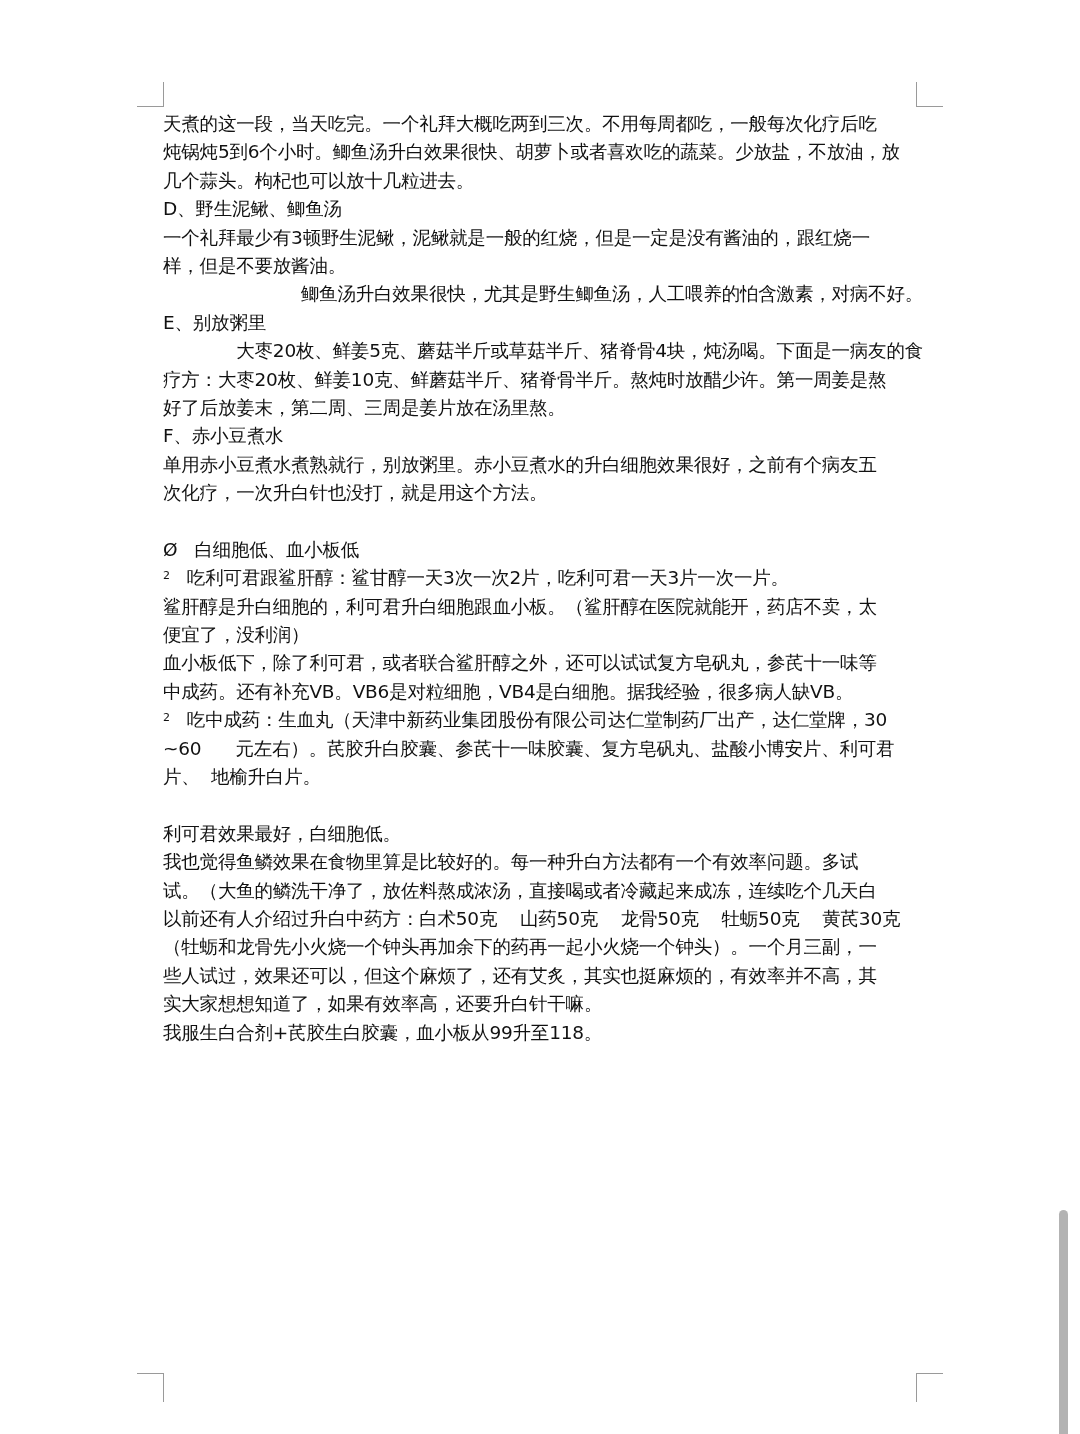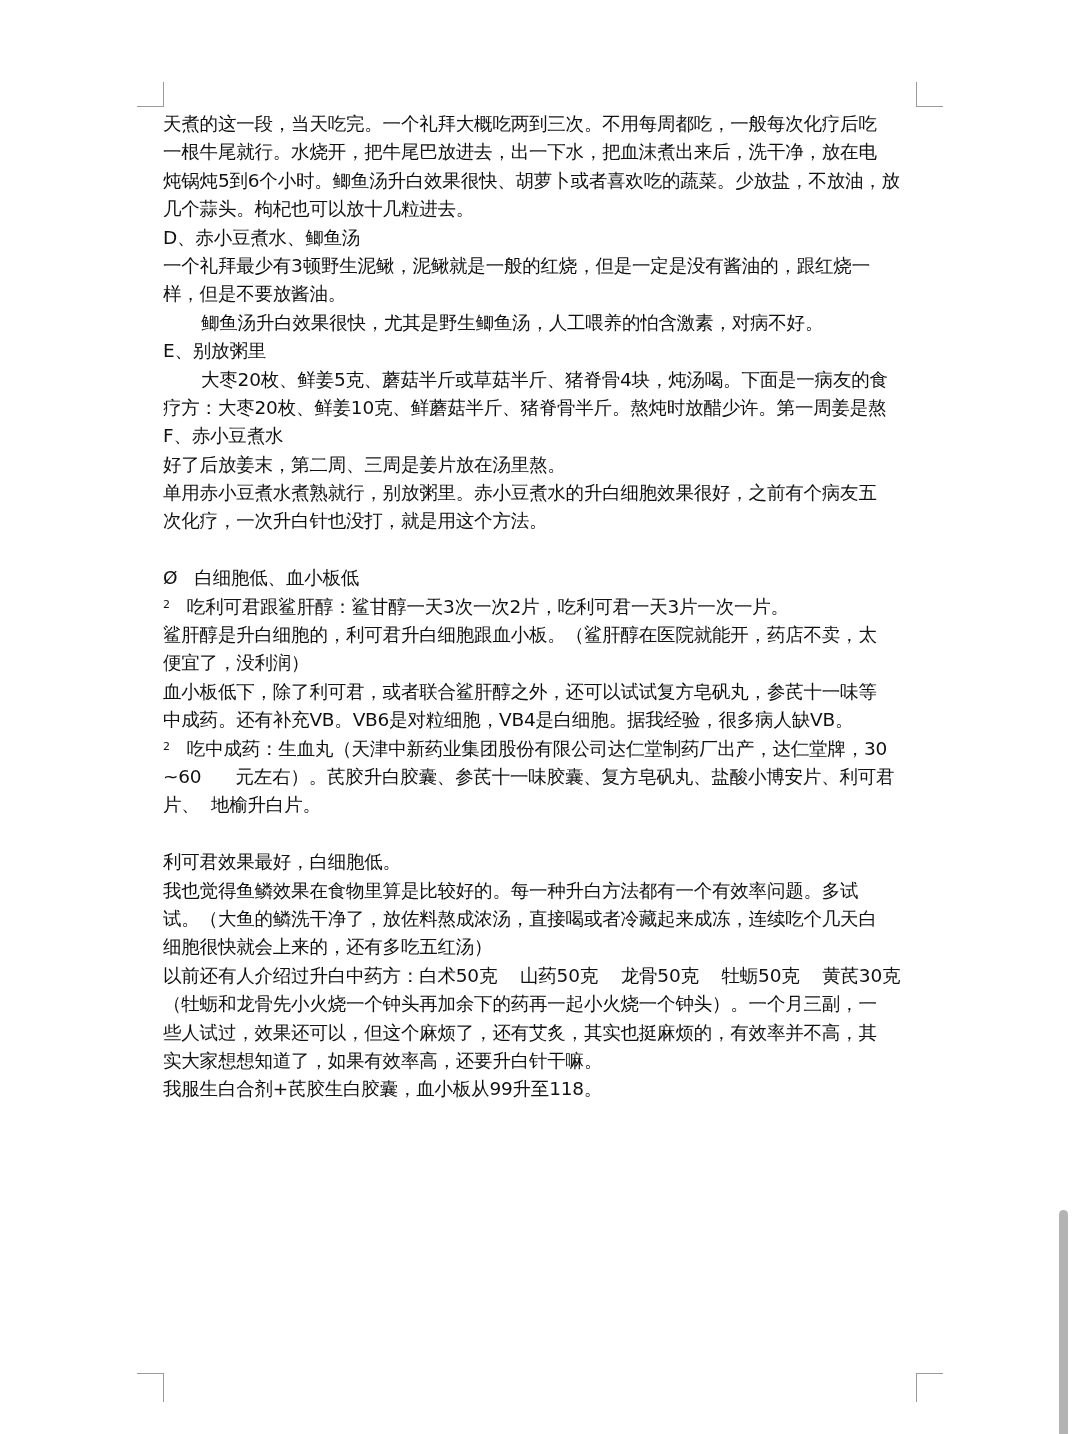--- a/index.html
+++ b/index.html
@@ -13,68 +13,66 @@
   .corner { position:absolute; width:26px; height:24px; }
   .corner.tl { left:137px; top:82px; border-right:1px solid #9a9a9a; border-bottom:1px solid #9a9a9a; }
   .corner.tr { left:916px; top:82px; border-left:1px solid #9a9a9a; border-bottom:1px solid #9a9a9a; }
   .corner.bl { left:137px; top:1373px; border-right:1px solid #9a9a9a; border-top:1px solid #9a9a9a; height:28px; }
   .corner.br { left:916px; top:1373px; border-left:1px solid #9a9a9a; border-top:1px solid #9a9a9a; height:28px; }
   .content {
     position:absolute; left:163px; top:110px; width:760px;
     font-size:18.5px; line-height:28.4px; letter-spacing:-0.2px;
   }
   .line { white-space:pre; display:block; height:28.4px; }
-  .indent { padding-left:38px; }
+  .indent { padding-left:38px;text-align:right; }
   .blank { height:28.4px; }
   .sup { font-size:11px; vertical-align:top; position:relative; top:-2px; }
   .scrollbar {
     position:absolute; left:1059px; top:1210px; width:9px; height:230px;
     background:#b3b3b3; border-radius:5px 5px 0 0;
   }
 </style>
 </head>
 <body>
 
 <div class="page">
   <div class="corner tl"></div>
   <div class="corner tr"></div>
   <div class="corner bl"></div>
   <div class="corner br"></div>
 
   <div class="content" id="content">
       <div class="line"><span>天煮的这一段，当天吃完。一个礼拜大概吃两到三次。不用每周都吃，一般每次化疗后吃</span></div>
-      <div class="line"><span>一根牛尾就行。水烧开，把牛尾巴放进去，出一下水，把血沫煮出来后，洗干净，放在电</span></div>
       <div class="line"><span>炖锅炖5到6个小时。鲫鱼汤升白效果很快、胡萝卜或者喜欢吃的蔬菜。少放盐，不放油，放</span></div>
       <div class="line"><span>几个蒜头。枸杞也可以放十几粒进去。</span></div>
-      <div class="line"><span>D、赤小豆煮水、鲫鱼汤</span></div>
+      <div class="line"><span>D、野生泥鳅、鲫鱼汤</span></div>
       <div class="line"><span>一个礼拜最少有3顿野生泥鳅，泥鳅就是一般的红烧，但是一定是没有酱油的，跟红烧一</span></div>
       <div class="line"><span>样，但是不要放酱油。</span></div>
       <div class="line indent"><span>鲫鱼汤升白效果很快，尤其是野生鲫鱼汤，人工喂养的怕含激素，对病不好。</span></div>
       <div class="line"><span>E、别放粥里</span></div>
       <div class="line indent"><span>大枣20枚、鲜姜5克、蘑菇半斤或草菇半斤、猪脊骨4块，炖汤喝。下面是一病友的食</span></div>
       <div class="line"><span>疗方：大枣20枚、鲜姜10克、鲜蘑菇半斤、猪脊骨半斤。熬炖时放醋少许。第一周姜是熬</span></div>
+      <div class="line"><span>好了后放姜末，第二周、三周是姜片放在汤里熬。</span></div>
       <div class="line"><span>F、赤小豆煮水</span></div>
-      <div class="line"><span>好了后放姜末，第二周、三周是姜片放在汤里熬。</span></div>
       <div class="line"><span>单用赤小豆煮水煮熟就行，别放粥里。赤小豆煮水的升白细胞效果很好，之前有个病友五</span></div>
       <div class="line"><span>次化疗，一次升白针也没打，就是用这个方法。</span></div>
       <div class="line blank"><span></span></div>
       <div class="line"><span>Ø   白细胞低、血小板低</span></div>
       <div class="line"><span class="sup">2</span><span>   </span><span>吃利可君跟鲨肝醇：鲨甘醇一天3次一次2片，吃利可君一天3片一次一片。</span></div>
       <div class="line"><span>鲨肝醇是升白细胞的，利可君升白细胞跟血小板。（鲨肝醇在医院就能开，药店不卖，太</span></div>
       <div class="line"><span>便宜了，没利润）</span></div>
       <div class="line"><span>血小板低下，除了利可君，或者联合鲨肝醇之外，还可以试试复方皂矾丸，参芪十一味等</span></div>
       <div class="line"><span>中成药。还有补充VB。VB6是对粒细胞，VB4是白细胞。据我经验，很多病人缺VB。</span></div>
       <div class="line"><span class="sup">2</span><span>   </span><span>吃中成药：生血丸（天津中新药业集团股份有限公司达仁堂制药厂出产，达仁堂牌，30</span></div>
       <div class="line"><span>~60      元左右）。芪胶升白胶囊、参芪十一味胶囊、复方皂矾丸、盐酸小博安片、利可君</span></div>
       <div class="line"><span>片、  地榆升白片。</span></div>
       <div class="line blank"><span></span></div>
       <div class="line"><span>利可君效果最好，白细胞低。</span></div>
       <div class="line"><span>我也觉得鱼鳞效果在食物里算是比较好的。每一种升白方法都有一个有效率问题。多试</span></div>
       <div class="line"><span>试。（大鱼的鳞洗干净了，放佐料熬成浓汤，直接喝或者冷藏起来成冻，连续吃个几天白</span></div>
-      <div class="line"><span>细胞很快就会上来的，还有多吃五红汤）</span></div>
       <div class="line"><span>以前还有人介绍过升白中药方：白术50克    山药50克    龙骨50克    牡蛎50克    黄芪30克</span></div>
       <div class="line"><span>（牡蛎和龙骨先小火烧一个钟头再加余下的药再一起小火烧一个钟头）。一个月三副，一</span></div>
       <div class="line"><span>些人试过，效果还可以，但这个麻烦了，还有艾炙，其实也挺麻烦的，有效率并不高，其</span></div>
       <div class="line"><span>实大家想想知道了，如果有效率高，还要升白针干嘛。</span></div>
       <div class="line"><span>我服生白合剂+芪胶生白胶囊，血小板从99升至118。</span></div>
     </div>
 
   <div class="scrollbar"></div>
 </div>
 

